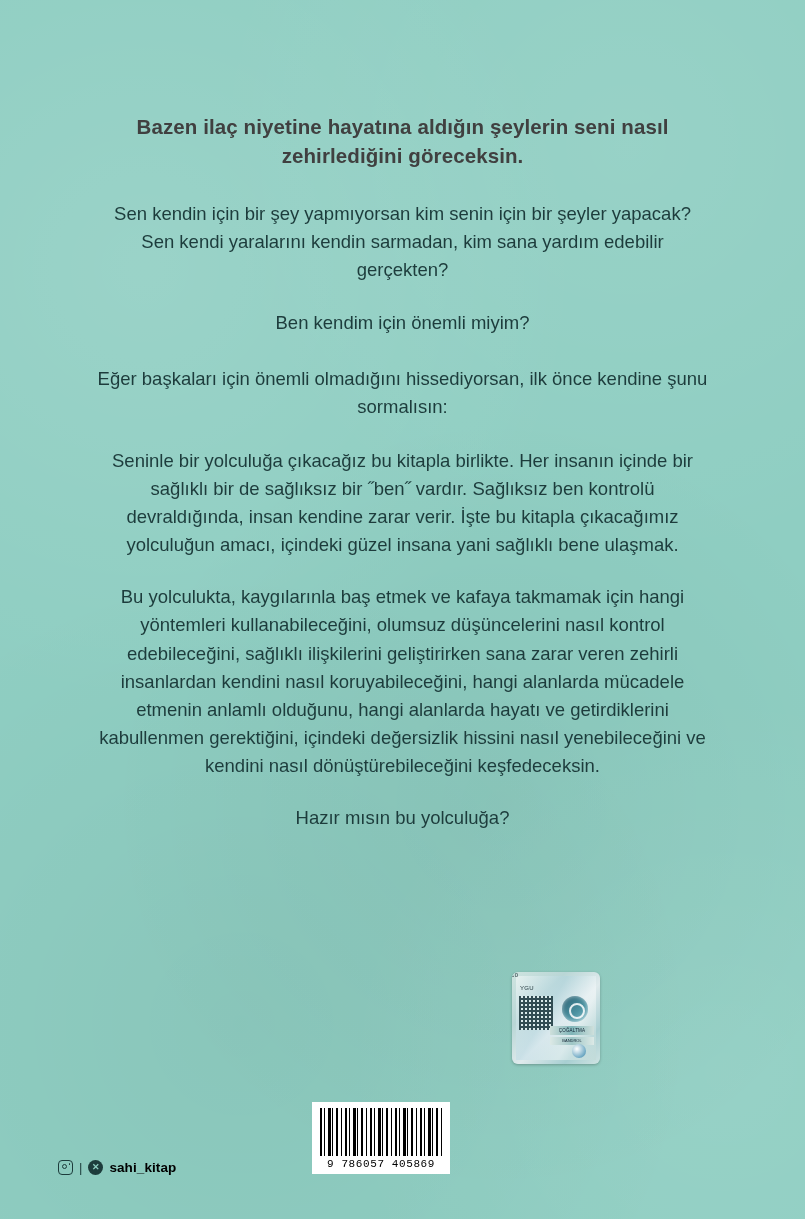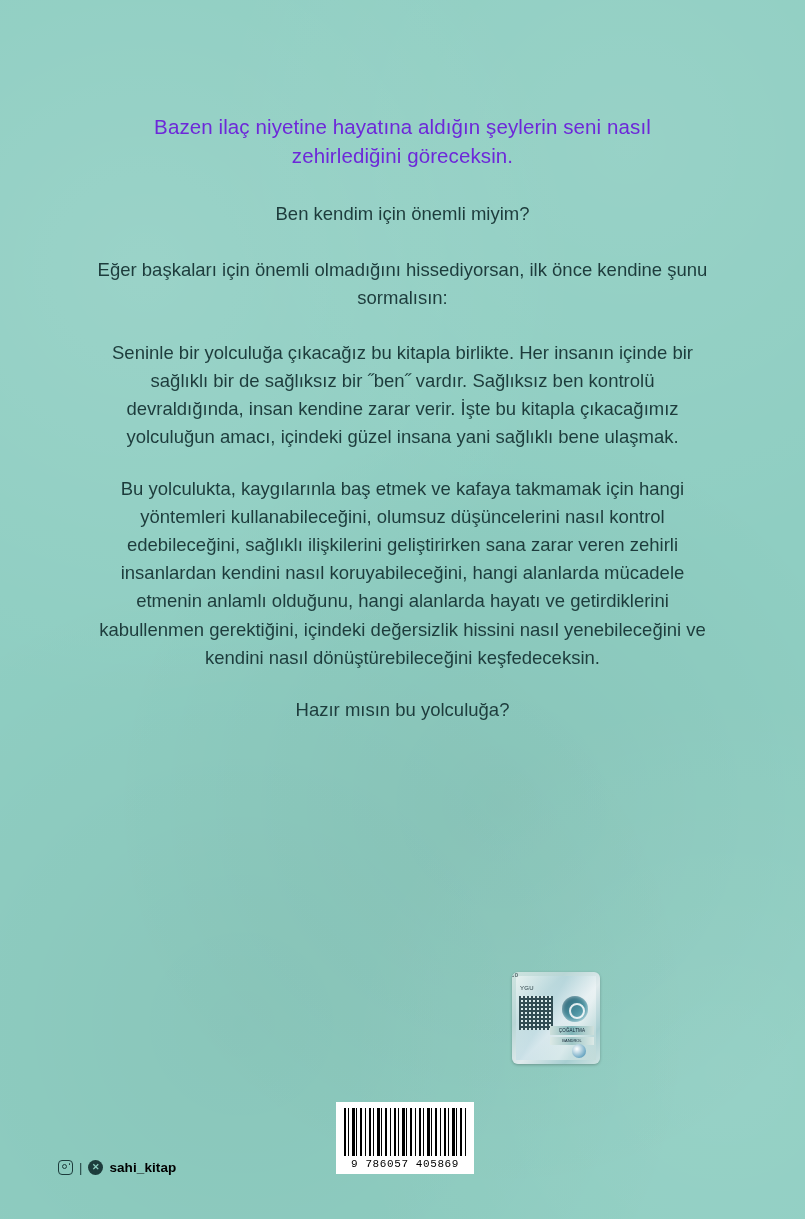--- a/index.html
+++ b/index.html
@@ -30,22 +30,22 @@
     pointer-events: none;
   }
   .content {
     position: relative;
     width: 640px;
     margin: 0 auto;
     padding-top: 112px;
     text-align: center;
   }
   .headline {
-    color: #6d28d9;
-    font-weight: normal;
+    color: #404040;
+    font-weight: bold;
     font-size: 20.5px;
     line-height: 1.42;
     letter-spacing: 0.1px;
     margin: 0 0 30px 0;
     padding: 0 14px;
   }
   .para {
     color: #1d3c3c;
     font-size: 18.5px;
     line-height: 1.52;
@@ -170,21 +170,21 @@
     bottom: 6px;
     width: 14px;
     height: 14px;
     border-radius: 50%;
     background: radial-gradient(circle at 35% 35%, #ffffff, #6fa9c4 70%, #3c7f9c);
   }
 
   
   .barcode-box {
     position: absolute;
-    left: 336px;
+    left: 312px;
     top: 1102px;
     width: 138px;
     height: 72px;
     background: #ffffff;
     padding: 6px 8px 4px 8px;
     box-sizing: border-box;
   }
   .bars {
     width: 100%;
     height: 48px;
@@ -269,20 +269,21 @@
   }
 </style>
 </head>
 <body>
 
 <div class="page">
   <div class="texture"></div>
 
   <div class="content">
     <p class="headline">Bazen ilaç niyetine hayatına aldığın şeylerin seni nasıl zehirlediğini göreceksin.</p>
+    <p class="para block">Sen kendin için bir şey yapmıyorsan kim senin için bir şeyler yapacak? Sen kendi yaralarını kendin sarmadan, kim sana yardım edebilir gerçekten?</p>
     <p class="para q">Ben kendim için önemli miyim?</p>
     <p class="para tight">Eğer başkaları için önemli olmadığını hissediyorsan, ilk önce kendine şunu sormalısın:</p>
     <p class="para block">Seninle bir yolculuğa çıkacağız bu kitapla birlikte. Her insanın içinde bir sağlıklı bir de sağlıksız bir ˝ben˝ vardır. Sağlıksız ben kontrolü devraldığında, insan kendine zarar verir. İşte bu kitapla çıkacağımız yolculuğun amacı, içindeki güzel insana yani sağlıklı bene ulaşmak.</p>
     <p class="para block">Bu yolculukta, kaygılarınla baş etmek ve kafaya takmamak için hangi yöntemleri kullanabileceğini, olumsuz düşüncelerini nasıl kontrol edebileceğini, sağlıklı ilişkilerini geliştirirken sana zarar veren zehirli insanlardan kendini nasıl koruyabileceğini, hangi alanlarda mücadele etmenin anlamlı olduğunu, hangi alanlarda hayatı ve getirdiklerini kabullenmen gerektiğini, içindeki değersizlik hissini nasıl yenebileceğini ve kendini nasıl dönüştürebileceğini keşfedeceksin.</p>
     <p class="para last">Hazır mısın bu yolculuğa?</p>
   </div>
 
   <div class="hologram">
     <div class="holo-inner"></div>
     <div class="holo-code">0307498</div>

